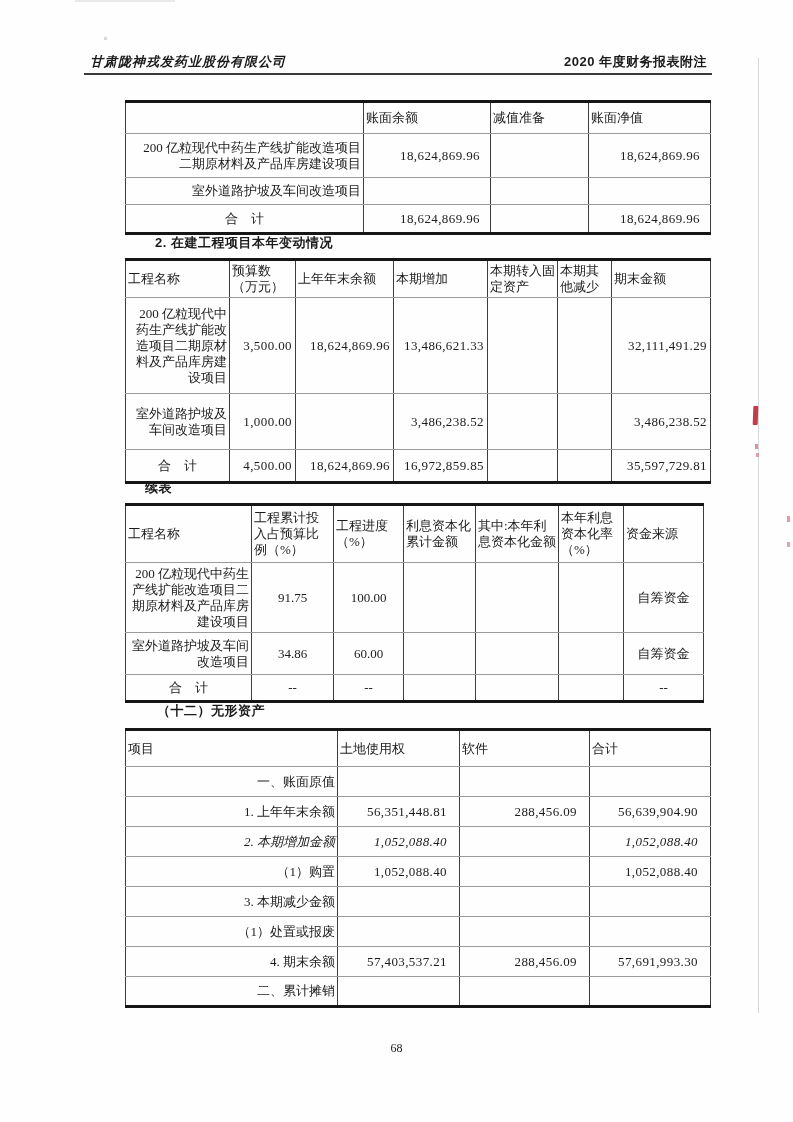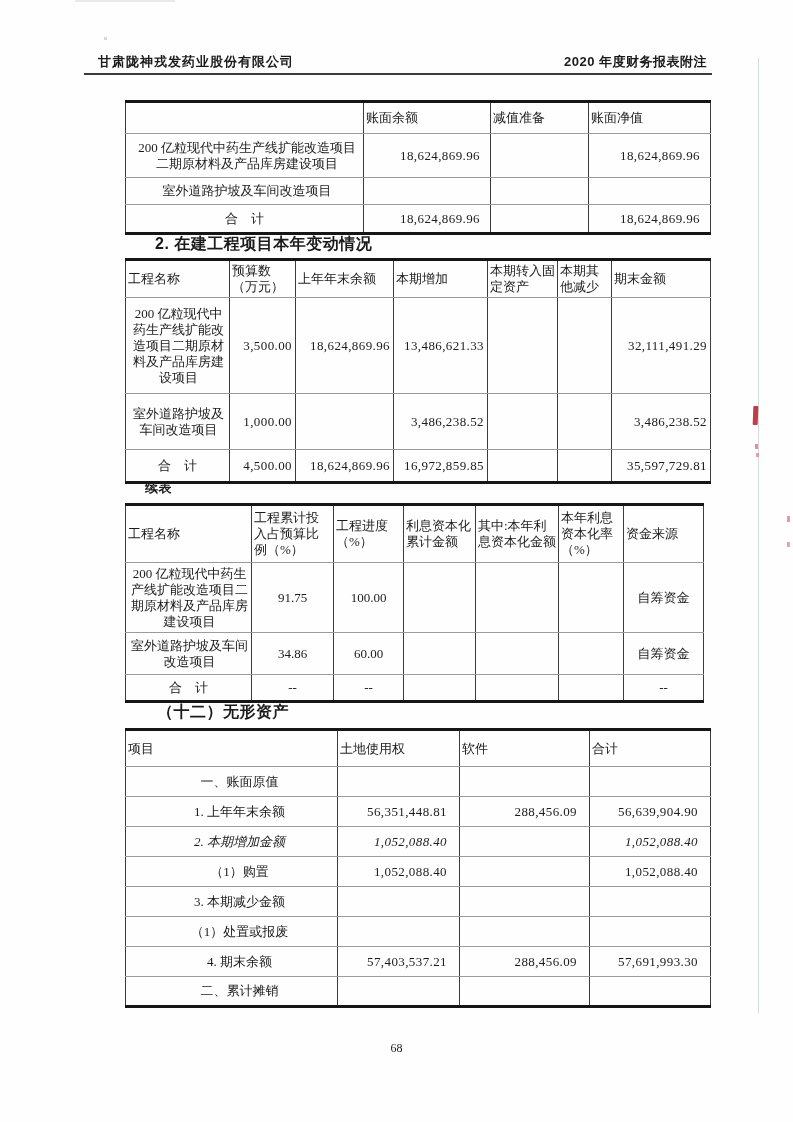--- a/index.html
+++ b/index.html
@@ -3,45 +3,45 @@
 <meta charset="utf-8">
 <style>
   html,body{margin:0;padding:0;}
   body{
     width:793px;height:1122px;position:relative;background:#fefefe;
     font-family:"Liberation Serif","DejaVu Serif",serif;color:#1b1b1b;
     overflow:hidden;
   }
   .abs{position:absolute;}
   
-  .hdr-left{left:98px;top:53px;font-family:"Liberation Sans","DejaVu Sans",sans-serif;
-    font-size:13px;font-weight:700;letter-spacing:1px;}
+  .hdr-left{left:90px;top:53px;font-family:"Liberation Sans","DejaVu Sans",sans-serif;
+    font-size:13px;font-weight:700;letter-spacing:1px;font-style:italic;}
   .hdr-right{right:86px;top:53px;font-family:"Liberation Sans","DejaVu Sans",sans-serif;
     font-size:13px;font-weight:700;letter-spacing:.5px;}
   .hdr-rule{left:84px;top:73px;width:628px;height:2px;background:#3a3a3a;}
   
   .sec-title{font-family:"Liberation Sans","DejaVu Sans",sans-serif;font-weight:700;
-    font-size:16px;letter-spacing:.5px;}
+    font-size:13px;letter-spacing:.5px;}
   #sec2{left:155px;top:234px;}
   #cont-label{left:145px;top:479px;font-size:13px;}
   #sec12{left:157px;top:702px;}
   
   table.fin{position:absolute;border-collapse:collapse;table-layout:fixed;
     font-size:13px;color:#1b1b1b;
     border-top:3px solid #161616;border-bottom:3px solid #161616;}
   table.fin th,table.fin td{
     border:1px solid;border-color:#9b9b9b #3c3c3c;
     vertical-align:middle;line-height:16px;overflow:hidden;
     padding:2px;font-weight:normal;word-break:break-all;}
   table.fin th{text-align:left;}
   #t-balance{left:125px;top:100px;}
   #t-cip{left:125px;top:258px;}
   #t-cont{left:125px;top:503px;}
   #t-intan{left:125px;top:728px;}
-  .a-l{text-align:center;} .a-c{text-align:center;} .a-r{text-align:right;letter-spacing:.4px;}
+  .a-l{text-align:right;} .a-c{text-align:center;} .a-r{text-align:right;letter-spacing:.4px;}
   #t-balance td.a-l{padding-left:7px;} #t-balance td.a-r{padding-right:10px;}
   #t-cip td.a-l{padding-left:4px;}     #t-cip td.a-r{padding-right:3px;}
   #t-cont td.a-l{padding-left:4px;}
   #t-intan td.a-l{padding-left:18px;}  #t-intan td.a-r{padding-right:12px;}
   
   .page-num{left:0;top:1041px;width:793px;text-align:center;font-size:12px;}
   
   .edge-line{left:758px;top:58px;width:1px;height:955px;background:#ced3d5;opacity:.85;}
   .red-mark{left:753px;top:406px;width:5px;height:19px;background:#c63b4a;
     border-radius:1px;transform:rotate(2deg);}

